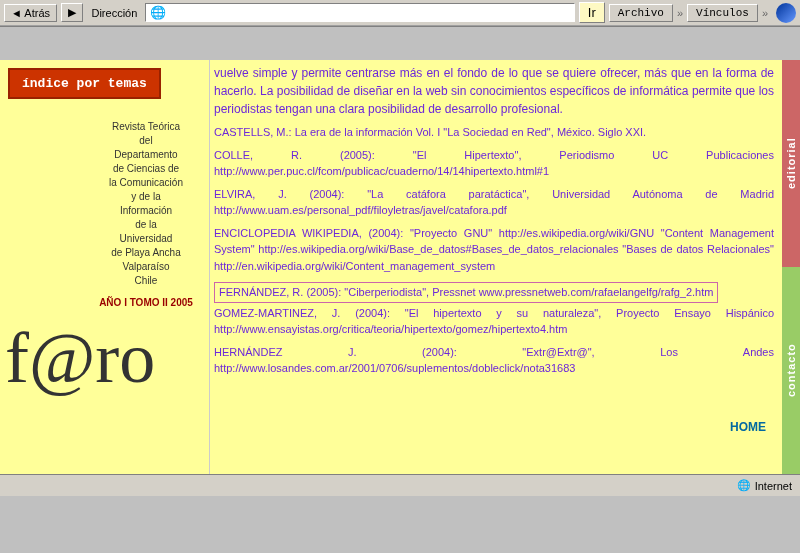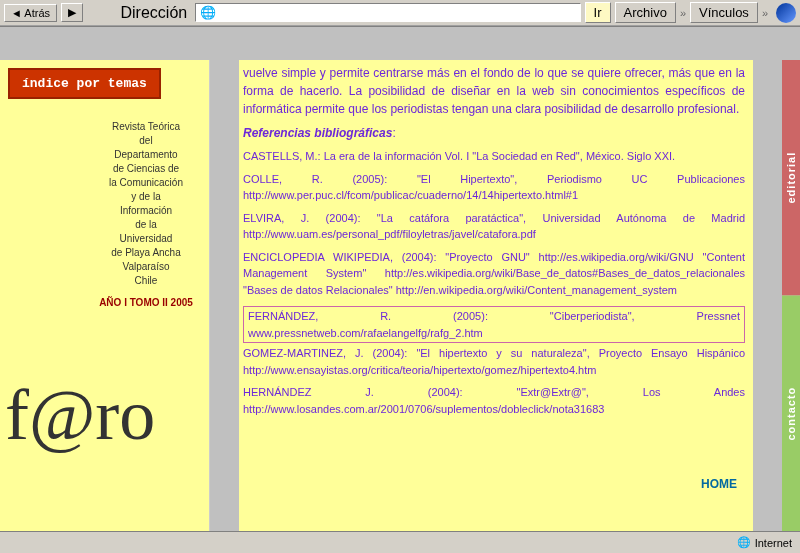--- a/index.html
+++ b/index.html
@@ -33,23 +33,22 @@
       background: #d4d0c8;
       border: 1px solid;
       border-color: #ffffff #808080 #808080 #ffffff;
       padding: 2px 6px;
       font-size: 11px;
       cursor: pointer;
       white-space: nowrap;
     }
 
     .address-label {
-      font-size: 16px;
+      font-size: 11px;
       padding: 0 4px;
-      margin-left: 29px;
     }
 
     .address-bar {
       flex: 1;
       display: flex;
       align-items: center;
       border: 1px solid;
       border-color: #808080 #ffffff #ffffff #808080;
       background: white;
       padding: 1px 4px;
@@ -75,22 +74,23 @@
     }
 
     .menu-btn {
       display: flex;
       align-items: center;
       gap: 3px;
       background: #d4d0c8;
       border: 1px solid;
       border-color: #ffffff #808080 #808080 #ffffff;
       padding: 2px 8px;
-      font-size: 13px;
-      cursor: pointer;
+      font-size: 11px;
+      cursor: pointer;
+      font-family: Liberation Mono, monospace;
     }
 
     .status-bar {
       position: absolute;
       bottom: 0;
       left: 0;
       right: 0;
       height: 22px;
       background: #d4d0c8;
       border-top: 1px solid #808080;
@@ -98,32 +98,31 @@
       align-items: center;
       justify-content: flex-end;
       padding: 0 8px;
       font-size: 11px;
     }
 
     
     .browser-content {
       position: relative;
       width: 800px;
-      height: 553px;
+      height: 496px;
     }
 
     .page-area {
       position: absolute;
       top: 60px;
       left: 0;
       right: 0;
       bottom: 22px;
       display: flex;
       overflow: hidden;
-      gap: 29px;
     }
 
     
     .left-sidebar {
       width: 210px;
       min-width: 210px;
       background: #ffff99;
       position: relative;
       overflow: hidden;
       border-right: 1px solid #ccc;
@@ -316,23 +315,20 @@
 
       <div class="faro-logo">
         <span style="color:#333;">f</span><span class="at-symbol" style="color:#333;">@</span><span style="color:#333;">ro</span>
       </div>
     </div>
 
     <div class="main-content">
       <div class="content-text">
         <p>vuelve simple y permite centrarse más en el fondo de lo que se quiere ofrecer, más que en la forma de hacerlo. La posibilidad de diseñar en la web sin conocimientos específicos de informática permite que los periodistas tengan una clara posibilidad de desarrollo profesional.</p>
 
-        <p>
-          <span class="bold-title">Referencias bibliográficas</span><span>:</span>
-        </p>
 
         <div class="ref-block">
           <p>CASTELLS, M.: La era de la información Vol. I "La Sociedad en Red", México. Siglo XXI.</p>
           <p>COLLE, R. (2005): "El Hipertexto", Periodismo UC Publicaciones http://www.per.puc.cl/fcom/publicac/cuaderno/14/14hipertexto.html#1</p>
           <p>ELVIRA, J. (2004): "La catáfora paratáctica", Universidad Autónoma de Madrid http://www.uam.es/personal_pdf/filoyletras/javel/catafora.pdf</p>
           <p>ENCICLOPEDIA WIKIPEDIA, (2004): "Proyecto GNU" http://es.wikipedia.org/wiki/GNU  "Content Management System" http://es.wikipedia.org/wiki/Base_de_datos#Bases_de_datos_relacionales "Bases de datos Relacionales" http://en.wikipedia.org/wiki/Content_management_system</p>
           <p style="border: 1px solid #cc66aa; display:inline-block; padding:1px 4px; margin: 2px 0;">FERNÁNDEZ, R. (2005): "Ciberperiodista", Pressnet www.pressnetweb.com/rafaelangelfg/rafg_2.htm</p>
           <p>GOMEZ-MARTINEZ, J. (2004): "El hipertexto y su naturaleza", Proyecto Ensayo Hispánico http://www.ensayistas.org/critica/teoria/hipertexto/gomez/hipertexto4.htm</p>
           <p>HERNÁNDEZ J. (2004): "Extr@Extr@", Los Andes http://www.losandes.com.ar/2001/0706/suplementos/dobleclick/nota31683</p>
         </div>

